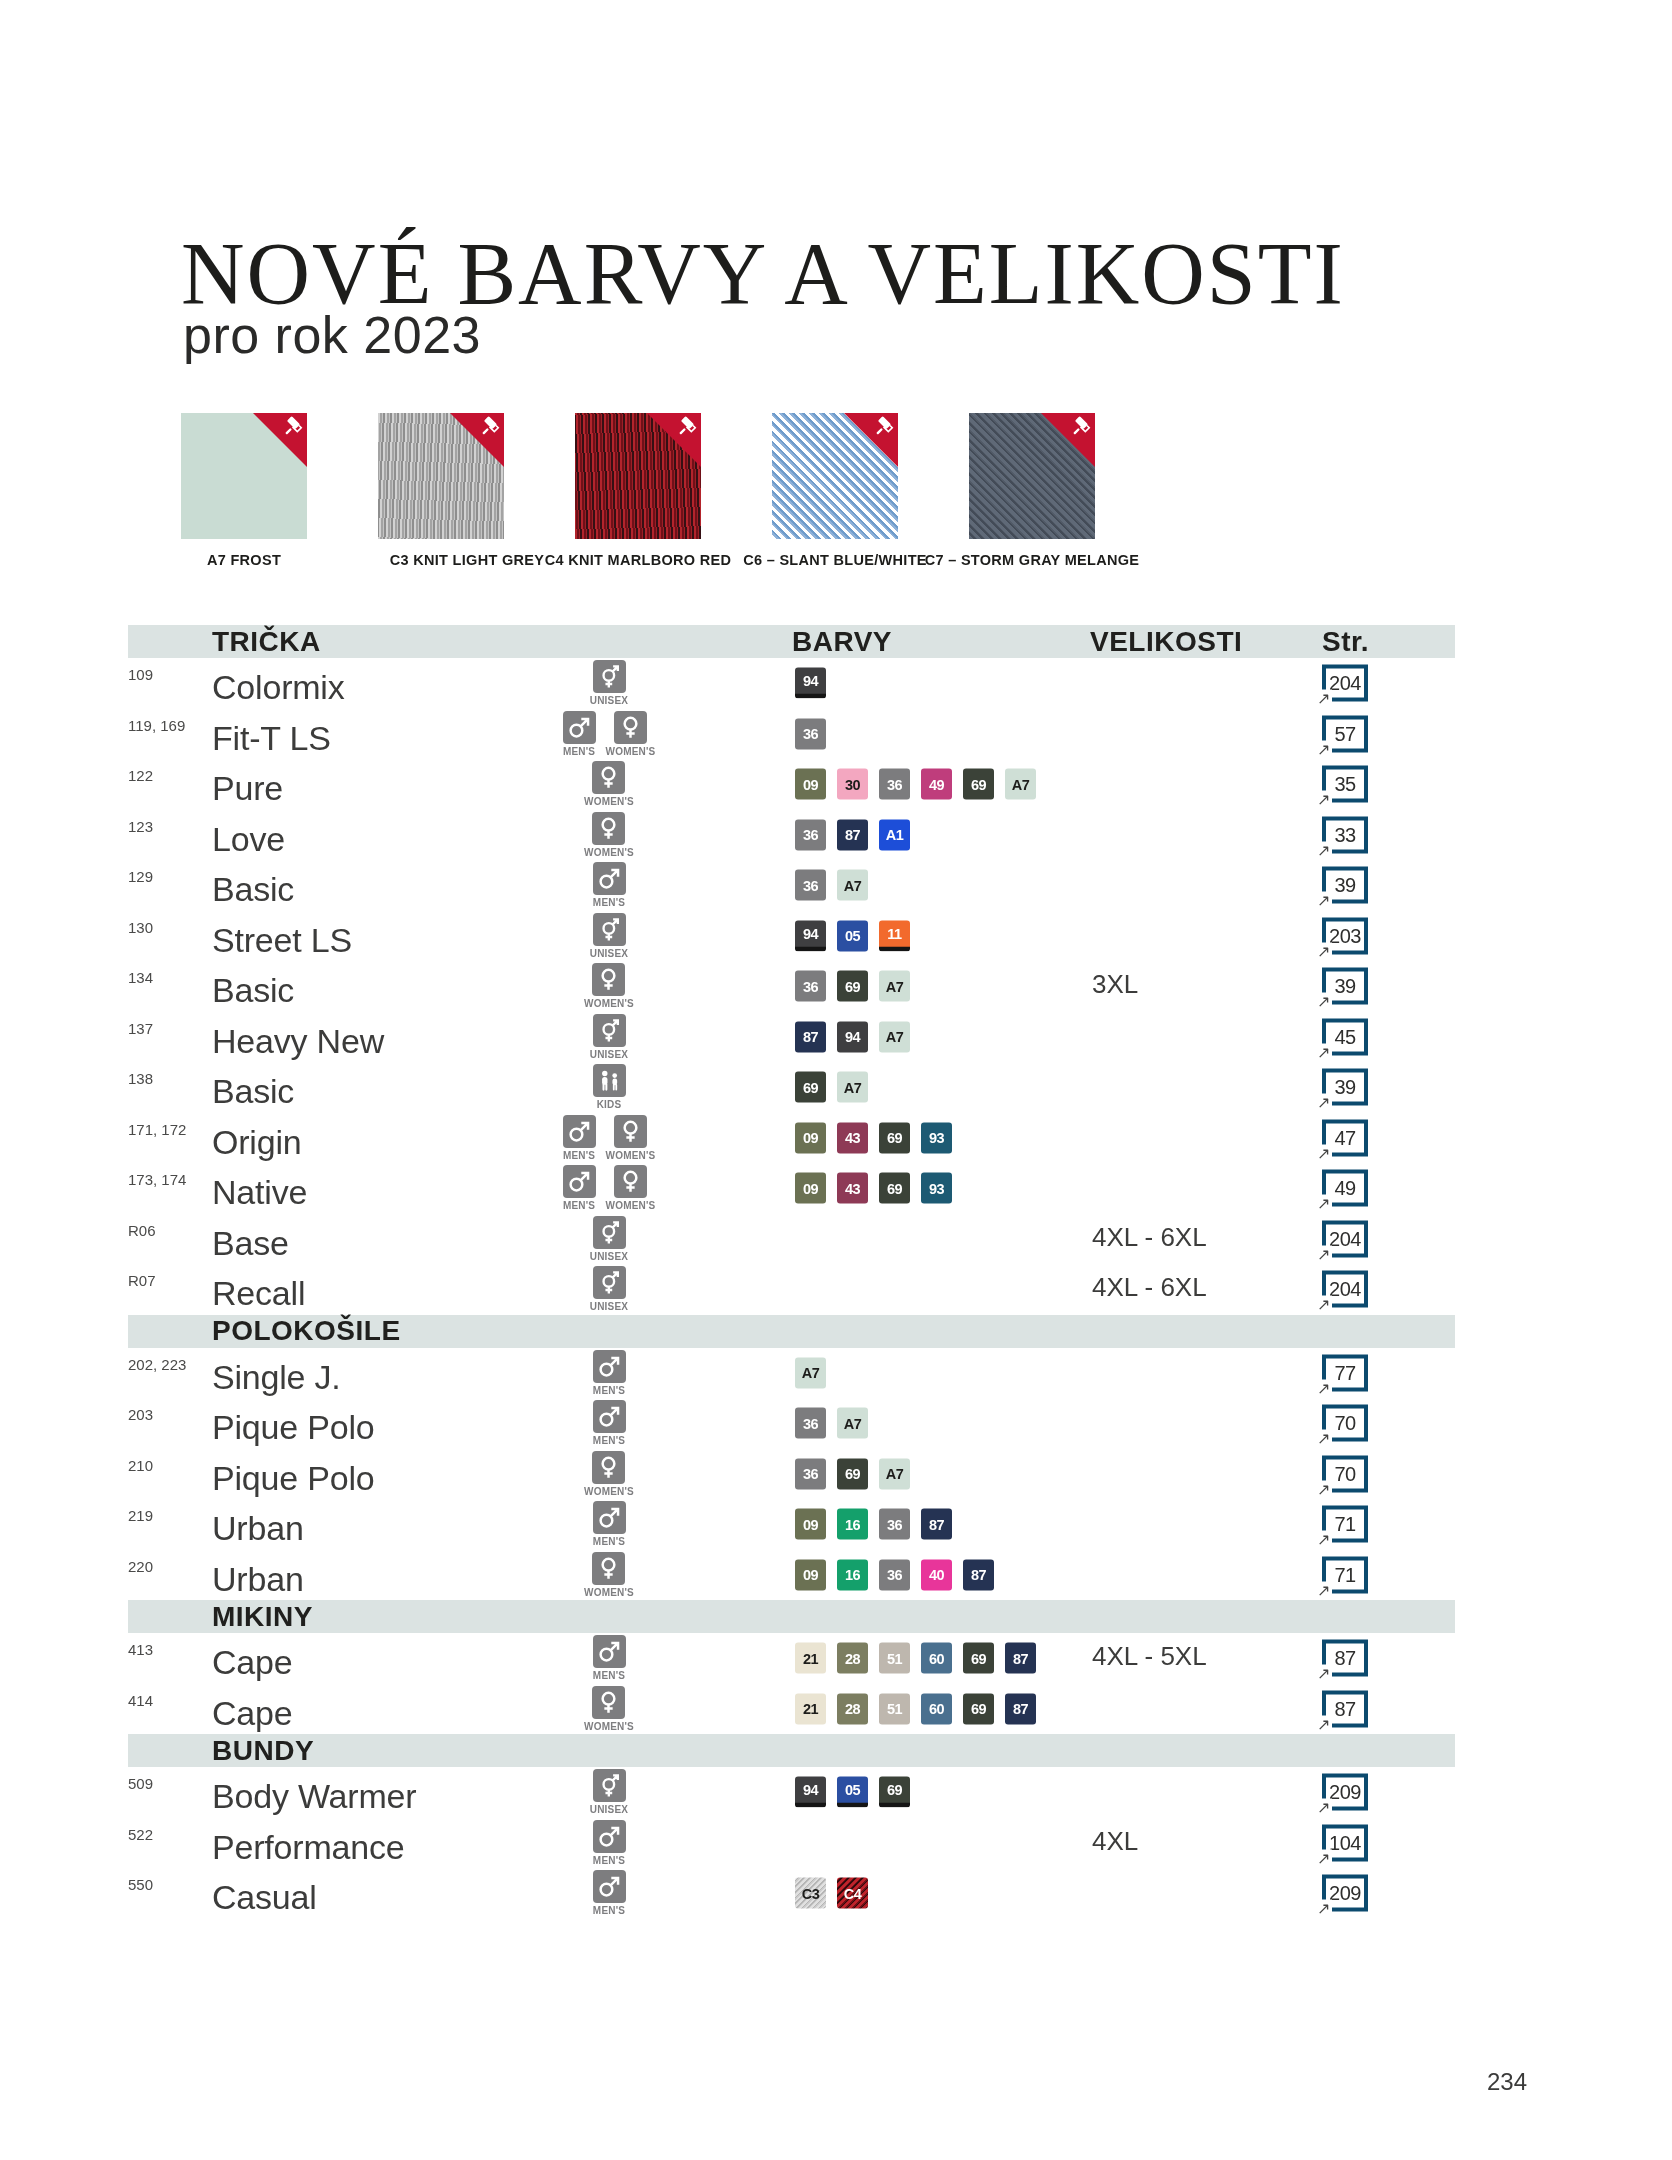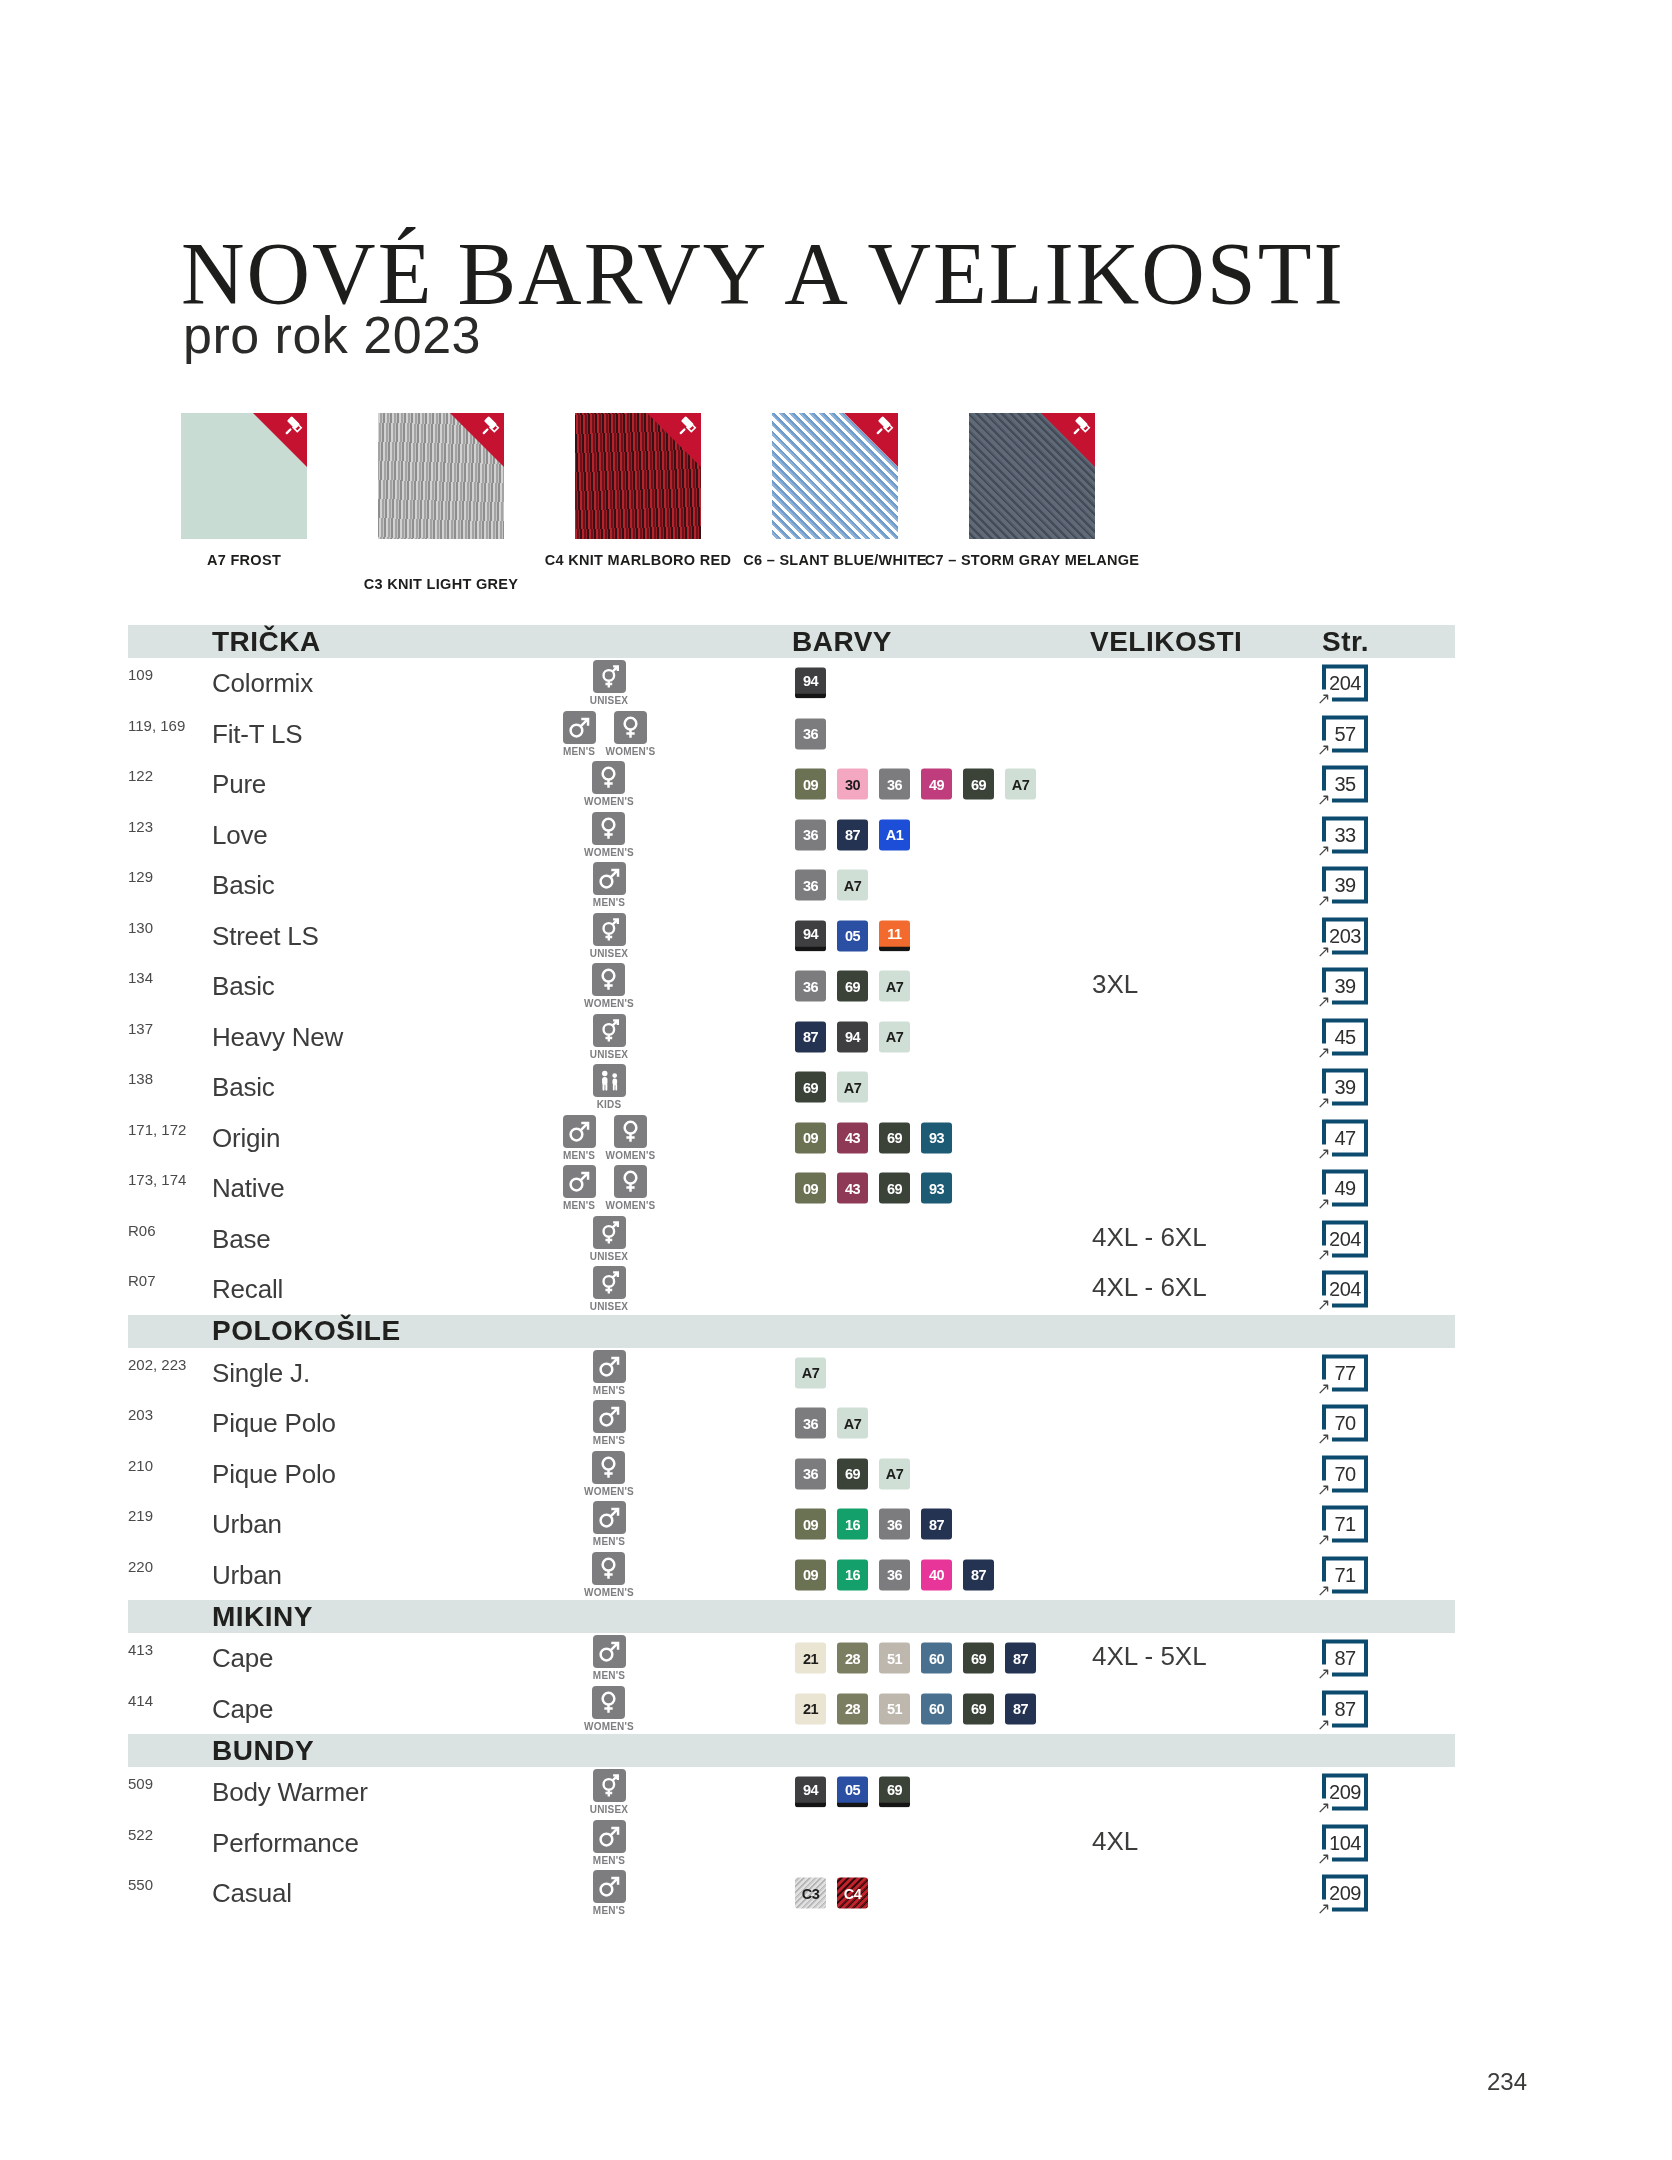--- a/index.html
+++ b/index.html
@@ -24,21 +24,21 @@
            font-size:14.5px;font-weight:bold;letter-spacing:0.3px;color:#1d1d1b;}
 
   
   #table{position:absolute;left:128px;top:625px;width:1327px;}
   .band{position:relative;height:33px;background:#dbe3e2;}
   .band .h{position:absolute;top:50%;transform:translateY(-50%);font-weight:bold;
            font-size:28px;letter-spacing:0.5px;color:#20201e;white-space:nowrap;}
   .h1{left:84px;} .h2{left:664px;} .h3{left:962px;} .h4{left:1194px;}
   .row{position:relative;height:50.5px;}
   .num{position:absolute;left:0;top:8px;width:80px;text-align:left;font-size:15px;color:#4a4a49;white-space:nowrap;}
-  .name{position:absolute;left:84px;top:11px;font-size:26px;line-height:1.1;color:#3c3c3b;letter-spacing:-0.2px;white-space:nowrap;}
+  .name{position:absolute;left:84px;top:11px;font-size:34px;line-height:1.1;color:#3c3c3b;letter-spacing:-0.2px;white-space:nowrap;}
   .genders{position:absolute;left:408px;top:2px;width:146px;display:flex;gap:10px;justify-content:center;}
   .gender{display:flex;flex-direction:column;align-items:center;}
   .gicon{width:33px;height:33px;border-radius:4px;background:#7d7d7f;display:flex;align-items:center;justify-content:center;}
   .glabel{margin-top:2px;font-size:10px;font-weight:bold;letter-spacing:0.2px;color:#7e7e80;white-space:nowrap;}
   .chips{position:absolute;left:667px;top:50%;transform:translateY(-50%);display:flex;gap:11px;}
   .chip{width:31px;height:31px;border-radius:3px;box-sizing:border-box;display:flex;align-items:center;justify-content:center;
         font-size:14.5px;font-weight:bold;letter-spacing:-0.5px;}
   .chip.strip{border-bottom:5px solid #151515;}
   .chip.tex-c3{background:repeating-linear-gradient(135deg,#e0e0e0 0 2px,#b5b5b5 2px 3px,#cccccc 3px 4px);}
   .chip.tex-c4{background:repeating-linear-gradient(135deg,#bf232b 0 2px,#6f1016 2px 3px,#30090c 3px 4px,#a01d24 4px 5px);}
@@ -67,21 +67,21 @@
       </div>
       <div class="swlabel" style="left: 244px;">A7 FROST</div>
       <div class="swatch tex-knit-grey" style="left: 378px;">
         <div class="tri"></div>
         <span class="roller"><svg viewBox="0 0 24 24" width="22" height="22">
             <rect x="2.5" y="3" width="13" height="7.5" rx="1.5" fill="#fff"></rect>
             <path d="M15.5 4.7h3.4v6h-7.4" fill="none" stroke="#fff" stroke-width="1.8"></path>
             <rect x="10.6" y="13.2" width="2.6" height="8" rx="1.2" fill="#fff"></rect>
           </svg></span>
       </div>
-      <div class="swlabel" style="left: 441px; margin-top: 24px;">C3 KNIT LIGHT GREY</div>
+      <div class="swlabel" style="left: 467px;">C3 KNIT LIGHT GREY</div>
       <div class="swatch tex-knit-red" style="left: 575px;">
         <div class="tri"></div>
         <span class="roller"><svg viewBox="0 0 24 24" width="22" height="22">
             <rect x="2.5" y="3" width="13" height="7.5" rx="1.5" fill="#fff"></rect>
             <path d="M15.5 4.7h3.4v6h-7.4" fill="none" stroke="#fff" stroke-width="1.8"></path>
             <rect x="10.6" y="13.2" width="2.6" height="8" rx="1.2" fill="#fff"></rect>
           </svg></span>
       </div>
       <div class="swlabel" style="left: 638px;">C4 KNIT MARLBORO RED</div>
       <div class="swatch tex-slant-blue" style="left: 772px;">

